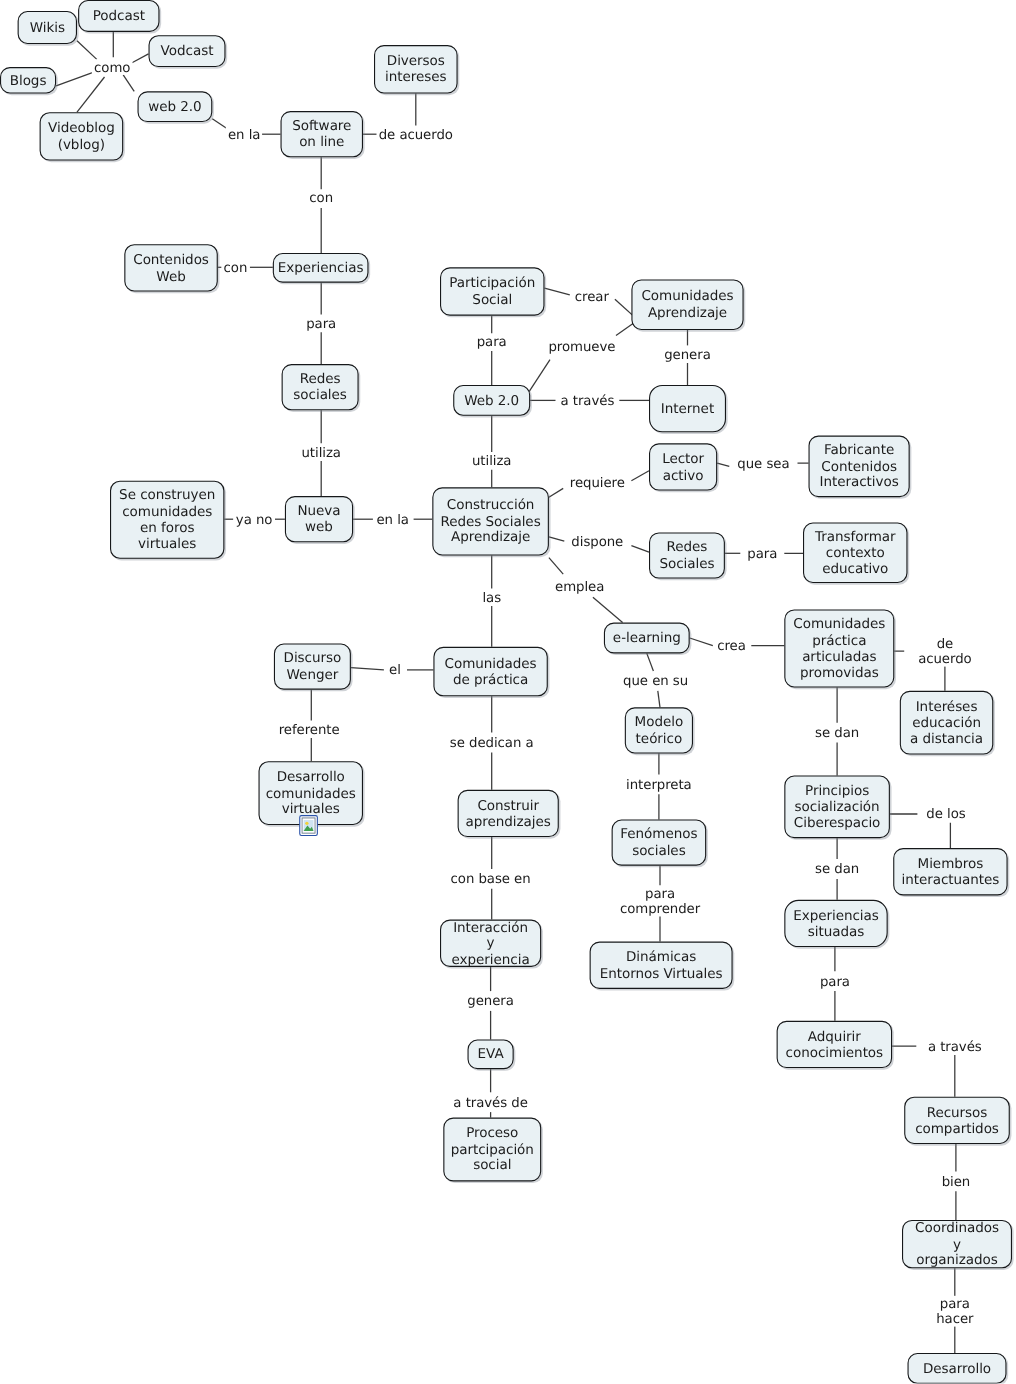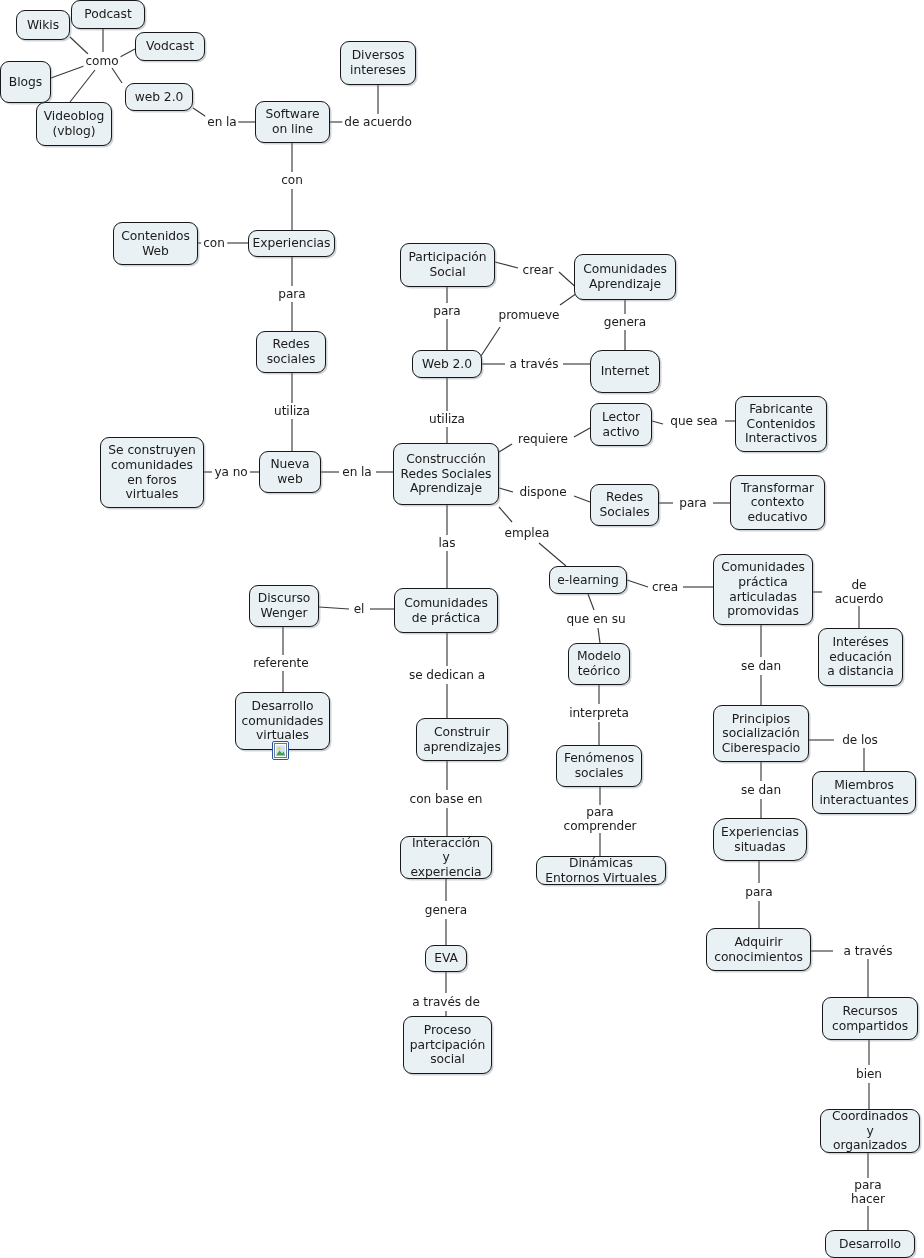--- a/index.html
+++ b/index.html
@@ -193,21 +193,21 @@
     <line x1="869" y1="1083" x2="869" y2="1109"></line>
 
     <line x1="868" y1="1153" x2="868" y2="1183"></line>
     <line x1="868" y1="1201" x2="868" y2="1230"></line>
   </svg>
 
   <div id="nodes-layer">
       <div class="node" style="left: 16px; top: 10px; width: 54px; height: 30px;">Wikis</div>
       <div class="node" style="left: 71px; top: 0px; width: 74px; height: 29px;">Podcast</div>
       <div class="node" style="left: 135px; top: 32px; width: 70px; height: 29px;">Vodcast</div>
-      <div class="node" style="left: 0px; top: 61px; width: 51px; height: 42px;">Blogs</div>
+      <div class="node" style="left: 0px; top: 61px; width: 51px; height: 24px;">Blogs</div>
       <div class="node" style="left: 125px; top: 83px; width: 68px; height: 28px;">web 2.0</div>
       <div class="node" style="left: 36px; top: 102px; width: 76px; height: 44px;">Videoblog
 (vblog)</div>
       <div class="node" style="left: 340px; top: 41px; width: 76px; height: 44px;">Diversos
 intereses</div>
       <div class="node" style="left: 255px; top: 101px; width: 75px; height: 42px;">Software
 on line</div>
       <div class="node" style="left: 113px; top: 222px; width: 85px; height: 43px;">Contenidos
 Web</div>
       <div class="node" style="left: 248px; top: 230px; width: 87px; height: 27px;">Experiencias</div>
@@ -236,21 +236,21 @@
       <div class="node" style="left: 590px; top: 484px; width: 69px; height: 42px;">Redes
 Sociales</div>
       <div class="node" style="left: 730px; top: 475px; width: 95px; height: 55px;">Transformar
 contexto
 educativo</div>
       <div class="node" style="left: 549px; top: 566px; width: 78px; height: 28px;">e-learning</div>
       <div class="node" style="left: 568px; top: 643px; width: 62px; height: 42px;">Modelo
 teórico</div>
       <div class="node" style="left: 556px; top: 745px; width: 86px; height: 42px;">Fenómenos
 sociales</div>
-      <div class="node" style="left: 536px; top: 856px; width: 130px; height: 29px;">Dinámicas
+      <div class="node" style="left: 536px; top: 856px; width: 130px; height: 43px;">Dinámicas
 Entornos Virtuales</div>
       <div class="node" style="left: 249px; top: 585px; width: 70px; height: 42px;">Discurso
 Wenger</div>
       <div class="node" style="left: 235px; top: 692px; width: 95px; height: 58px;">Desarrollo
 comunidades
 virtuales</div>
       <div class="node" style="left: 394px; top: 588px; width: 104px; height: 45px;">Comunidades
 de práctica</div>
       <div class="node" style="left: 416px; top: 718px; width: 92px; height: 43px;">Construir
 aprendizajes</div>

